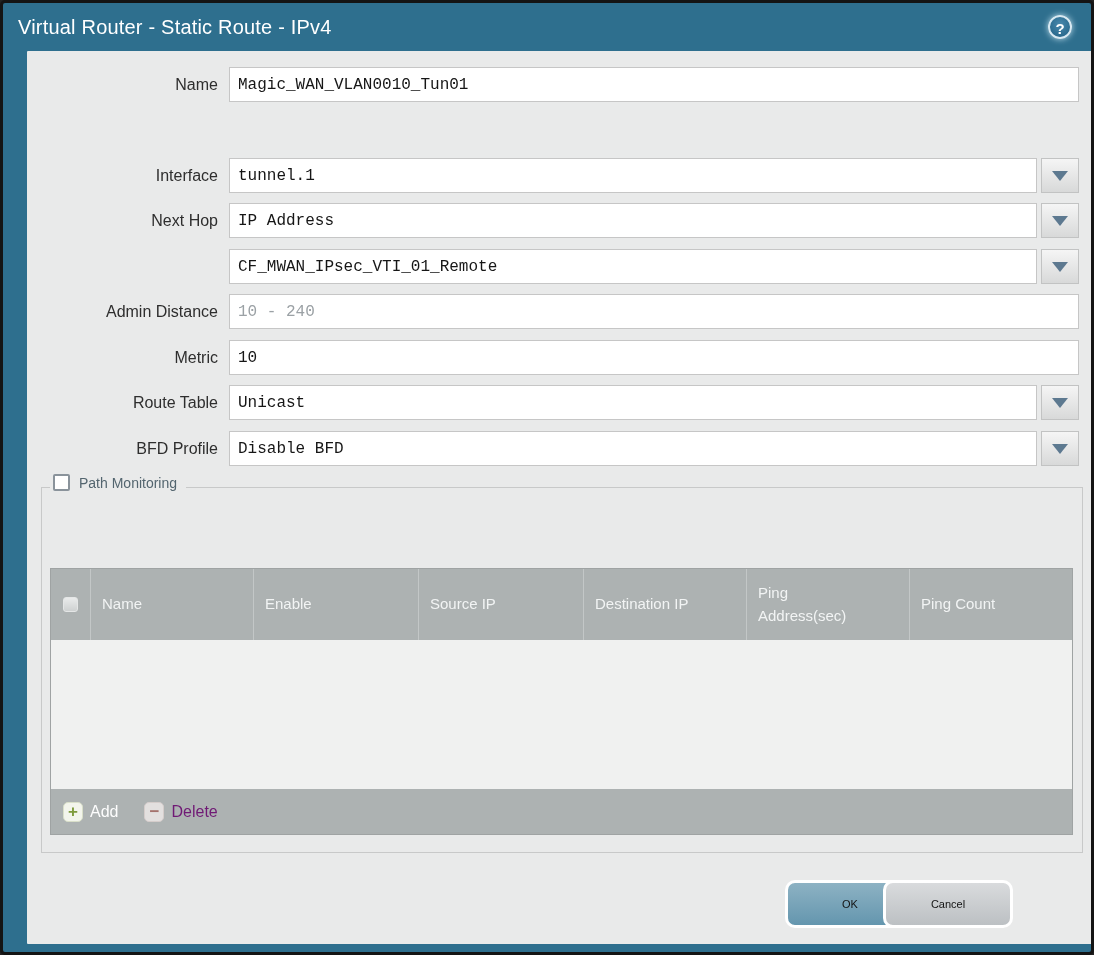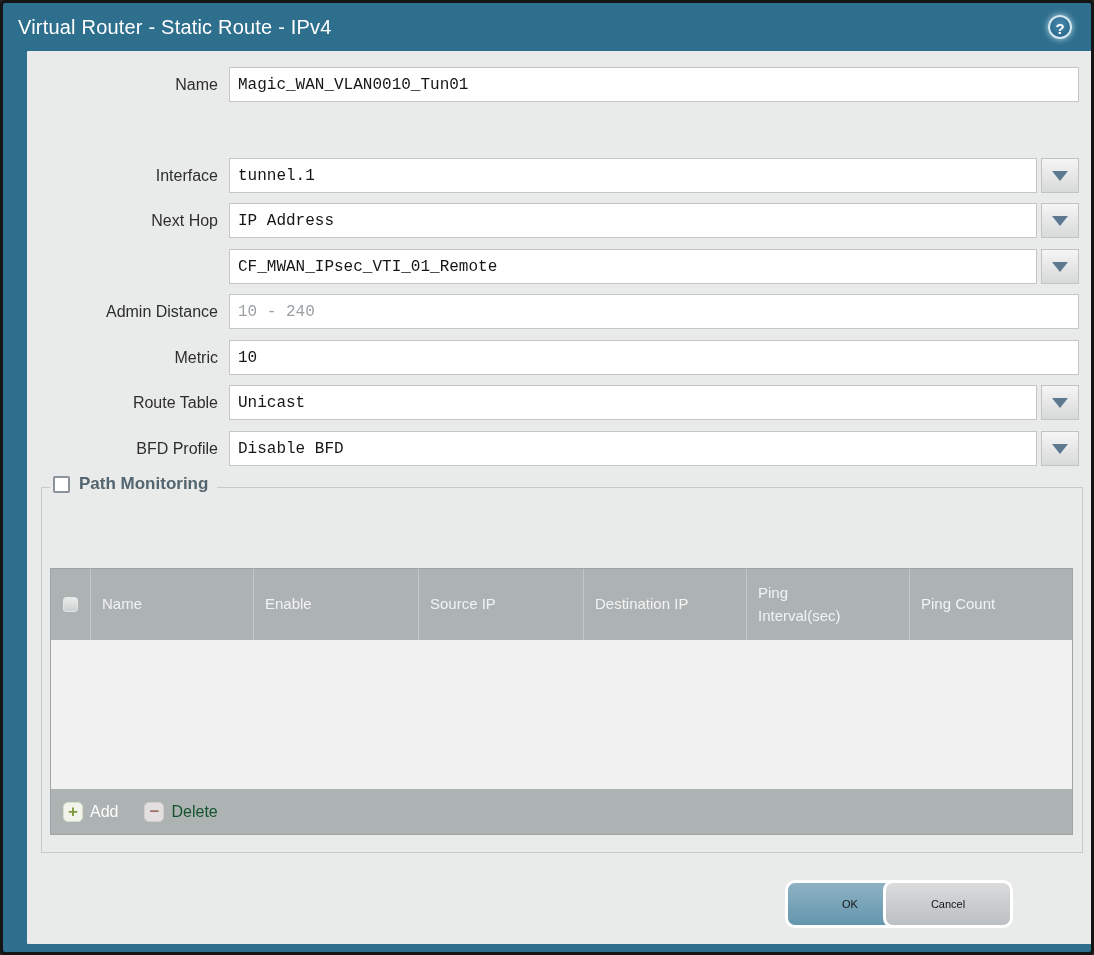--- a/index.html
+++ b/index.html
@@ -35,21 +35,21 @@
   #row-name{top:16px}#row-destination{top:61px}#row-interface{top:107px}
   #row-nexthop{top:152px}#row-nexthop2{top:198px}#row-admin{top:243px}
   #row-metric{top:289px}#row-routetable{top:334px}#row-bfd{top:380px}
 
   
   .pm-box{position:absolute;left:14px;top:436px;width:1042px;height:366px;border:1px solid #c8c9c9;}
   .pm-legend{position:absolute;left:8px;top:-14px;display:flex;align-items:center;
              background:#e9eaea;padding:0 9px 0 3px;}
   .pm-check{width:17px;height:17px;background:#fff;border:2px solid #8a939b;border-radius:2px;
             margin-right:9px;cursor:pointer;}
-  .pm-title{font-size:17px;font-weight:bold;color:#53656f;}
+  .pm-title{font-size:14px;font-weight:normal;color:#53656f;}
 
   .pm-row{position:absolute;left:0;top:28px;width:100%;height:34px;display:flex;
           align-items:center;padding-right:20px;}
   .fc-label{flex:0 0 278px;text-align:right;font-size:16px;color:#8d9499;}
   .radio-group{display:flex;align-items:center;margin-left:14px;cursor:pointer;}
   .radio-group.second{margin-left:44px;}
   .radio{width:20px;height:20px;border-radius:50%;background:#fbfcfc;border:2px solid #b6babd;
          display:flex;align-items:center;justify-content:center;}
   .radio.selected::after{content:"";width:10px;height:10px;border-radius:50%;background:#6d92a8;}
   .radio-label{font-size:16px;color:#8d9499;margin-left:10px;}
@@ -71,21 +71,21 @@
              background:linear-gradient(#e9ebeb,#ced1d1);cursor:pointer;}
   .pt-body{flex:1;background:#f0f1f0;}
   .pt-footer{flex:0 0 45px;background:#adb2b2;display:flex;align-items:center;
              padding-left:12px;gap:26px;}
   .tbtn{display:flex;align-items:center;gap:7px;cursor:pointer;}
   .tbtn-icon{width:20px;height:20px;border-radius:5px;display:flex;align-items:center;
              justify-content:center;font-size:17px;font-weight:bold;line-height:1;}
   .tbtn.add .tbtn-icon{background:#f3f5ec;border:1px solid #d9dfc9;color:#7e9b3c;}
   .tbtn.add .tbtn-label{color:#fdfdfd;font-size:16px;}
   .tbtn.del .tbtn-icon{background:#f1eceb;border:1px solid #e0d4d2;color:#a2635c;opacity:.8;}
-  .tbtn.del .tbtn-label{color:#14532d;font-size:16px;}
+  .tbtn.del .tbtn-label{color:#701a75;font-size:16px;}
 
   
   .btn{position:absolute;top:877px;width:130px;height:48px;border-radius:10px;border:3px solid #ffffff;
        font-size:11px;color:#141414;display:flex;align-items:center;justify-content:center;
        cursor:pointer;font-family:inherit;}
   .btn-ok{left:782px;background:linear-gradient(#8db2c3,#6496ae);}
   .btn-cancel{left:880px;background:linear-gradient(#d9dbdd,#bcc0c3);}
 </style>
 </head>
 <body>
@@ -180,21 +180,21 @@
 
       <div class="pm-table">
         <div class="pt-header">
           <div class="pt-hcell c0">
             <div class="hdr-check"></div>
           </div>
           <div class="pt-hcell c1">Name</div>
           <div class="pt-hcell c2">Enable</div>
           <div class="pt-hcell c3">Source IP</div>
           <div class="pt-hcell c4">Destination IP</div>
-          <div class="pt-hcell c5">Ping Interval(sec)</div>
+          <div class="pt-hcell c5">Ping Address(sec)</div>
           <div class="pt-hcell c6">Ping Count</div>
         </div>
         <div class="pt-body"></div>
         <div class="pt-footer">
           <div class="tbtn add">
             <span class="tbtn-icon">+</span>
             <span class="tbtn-label">Add</span>
           </div>
           <div class="tbtn del">
             <span class="tbtn-icon">−</span>

